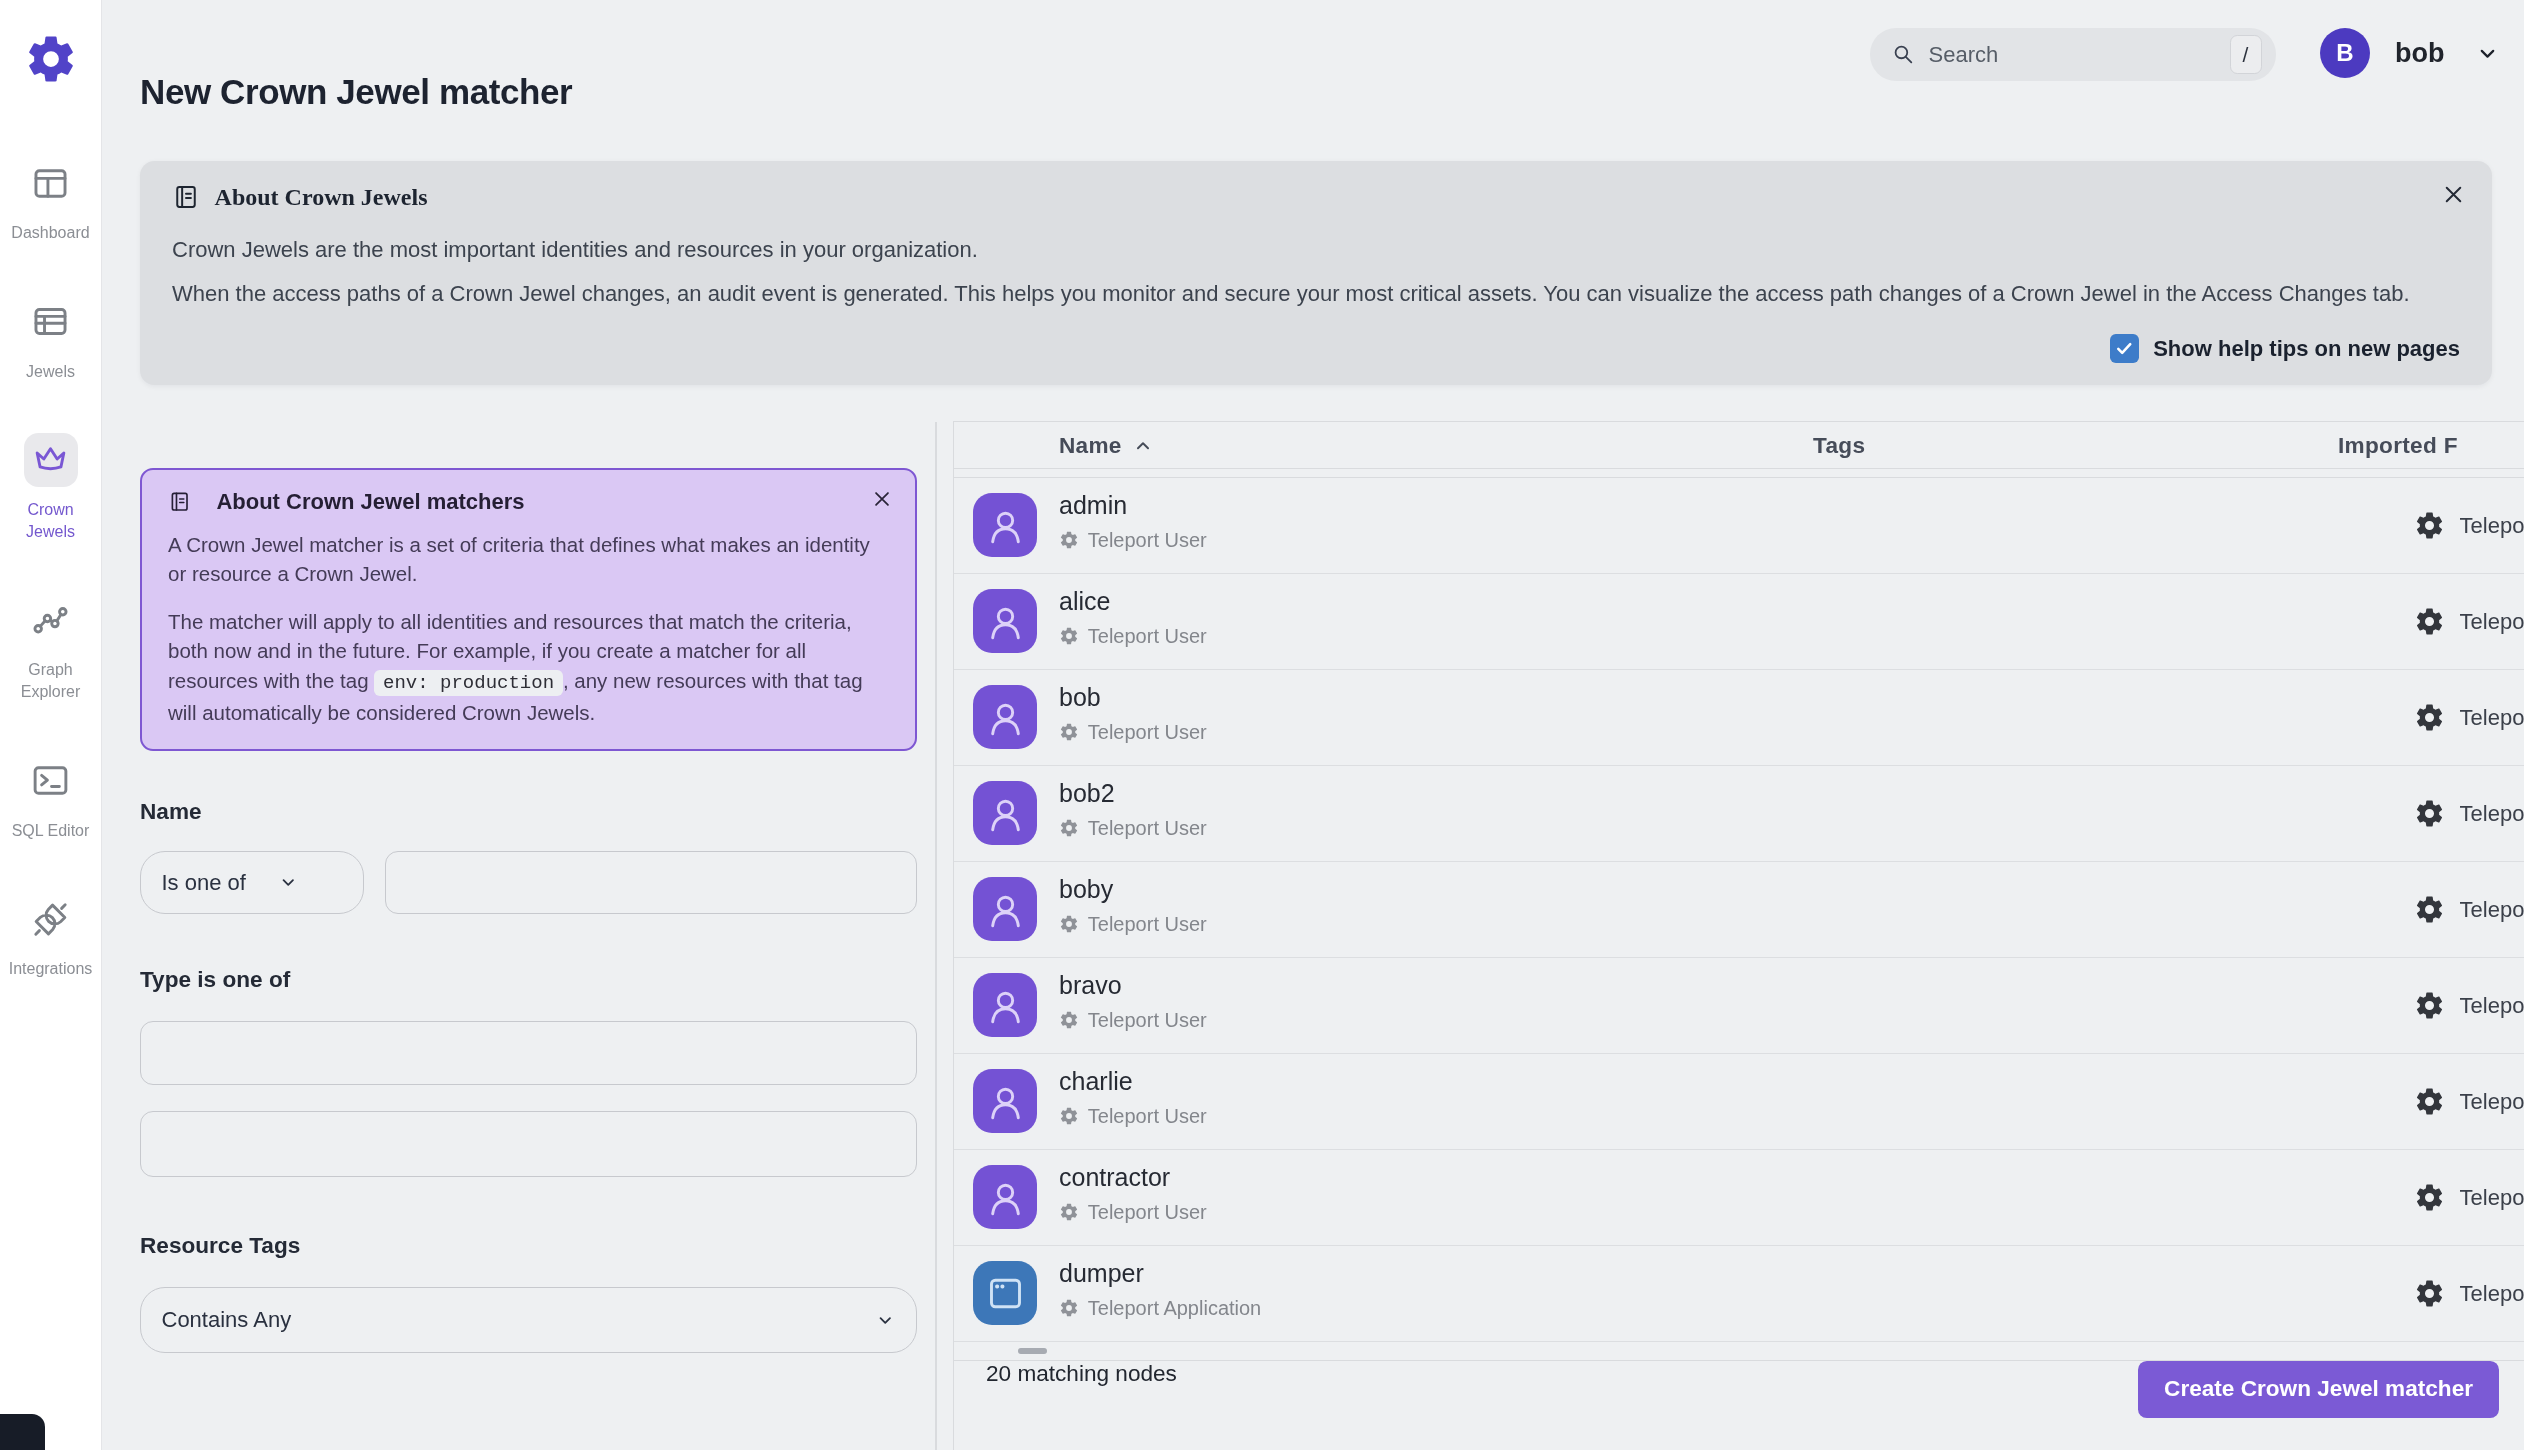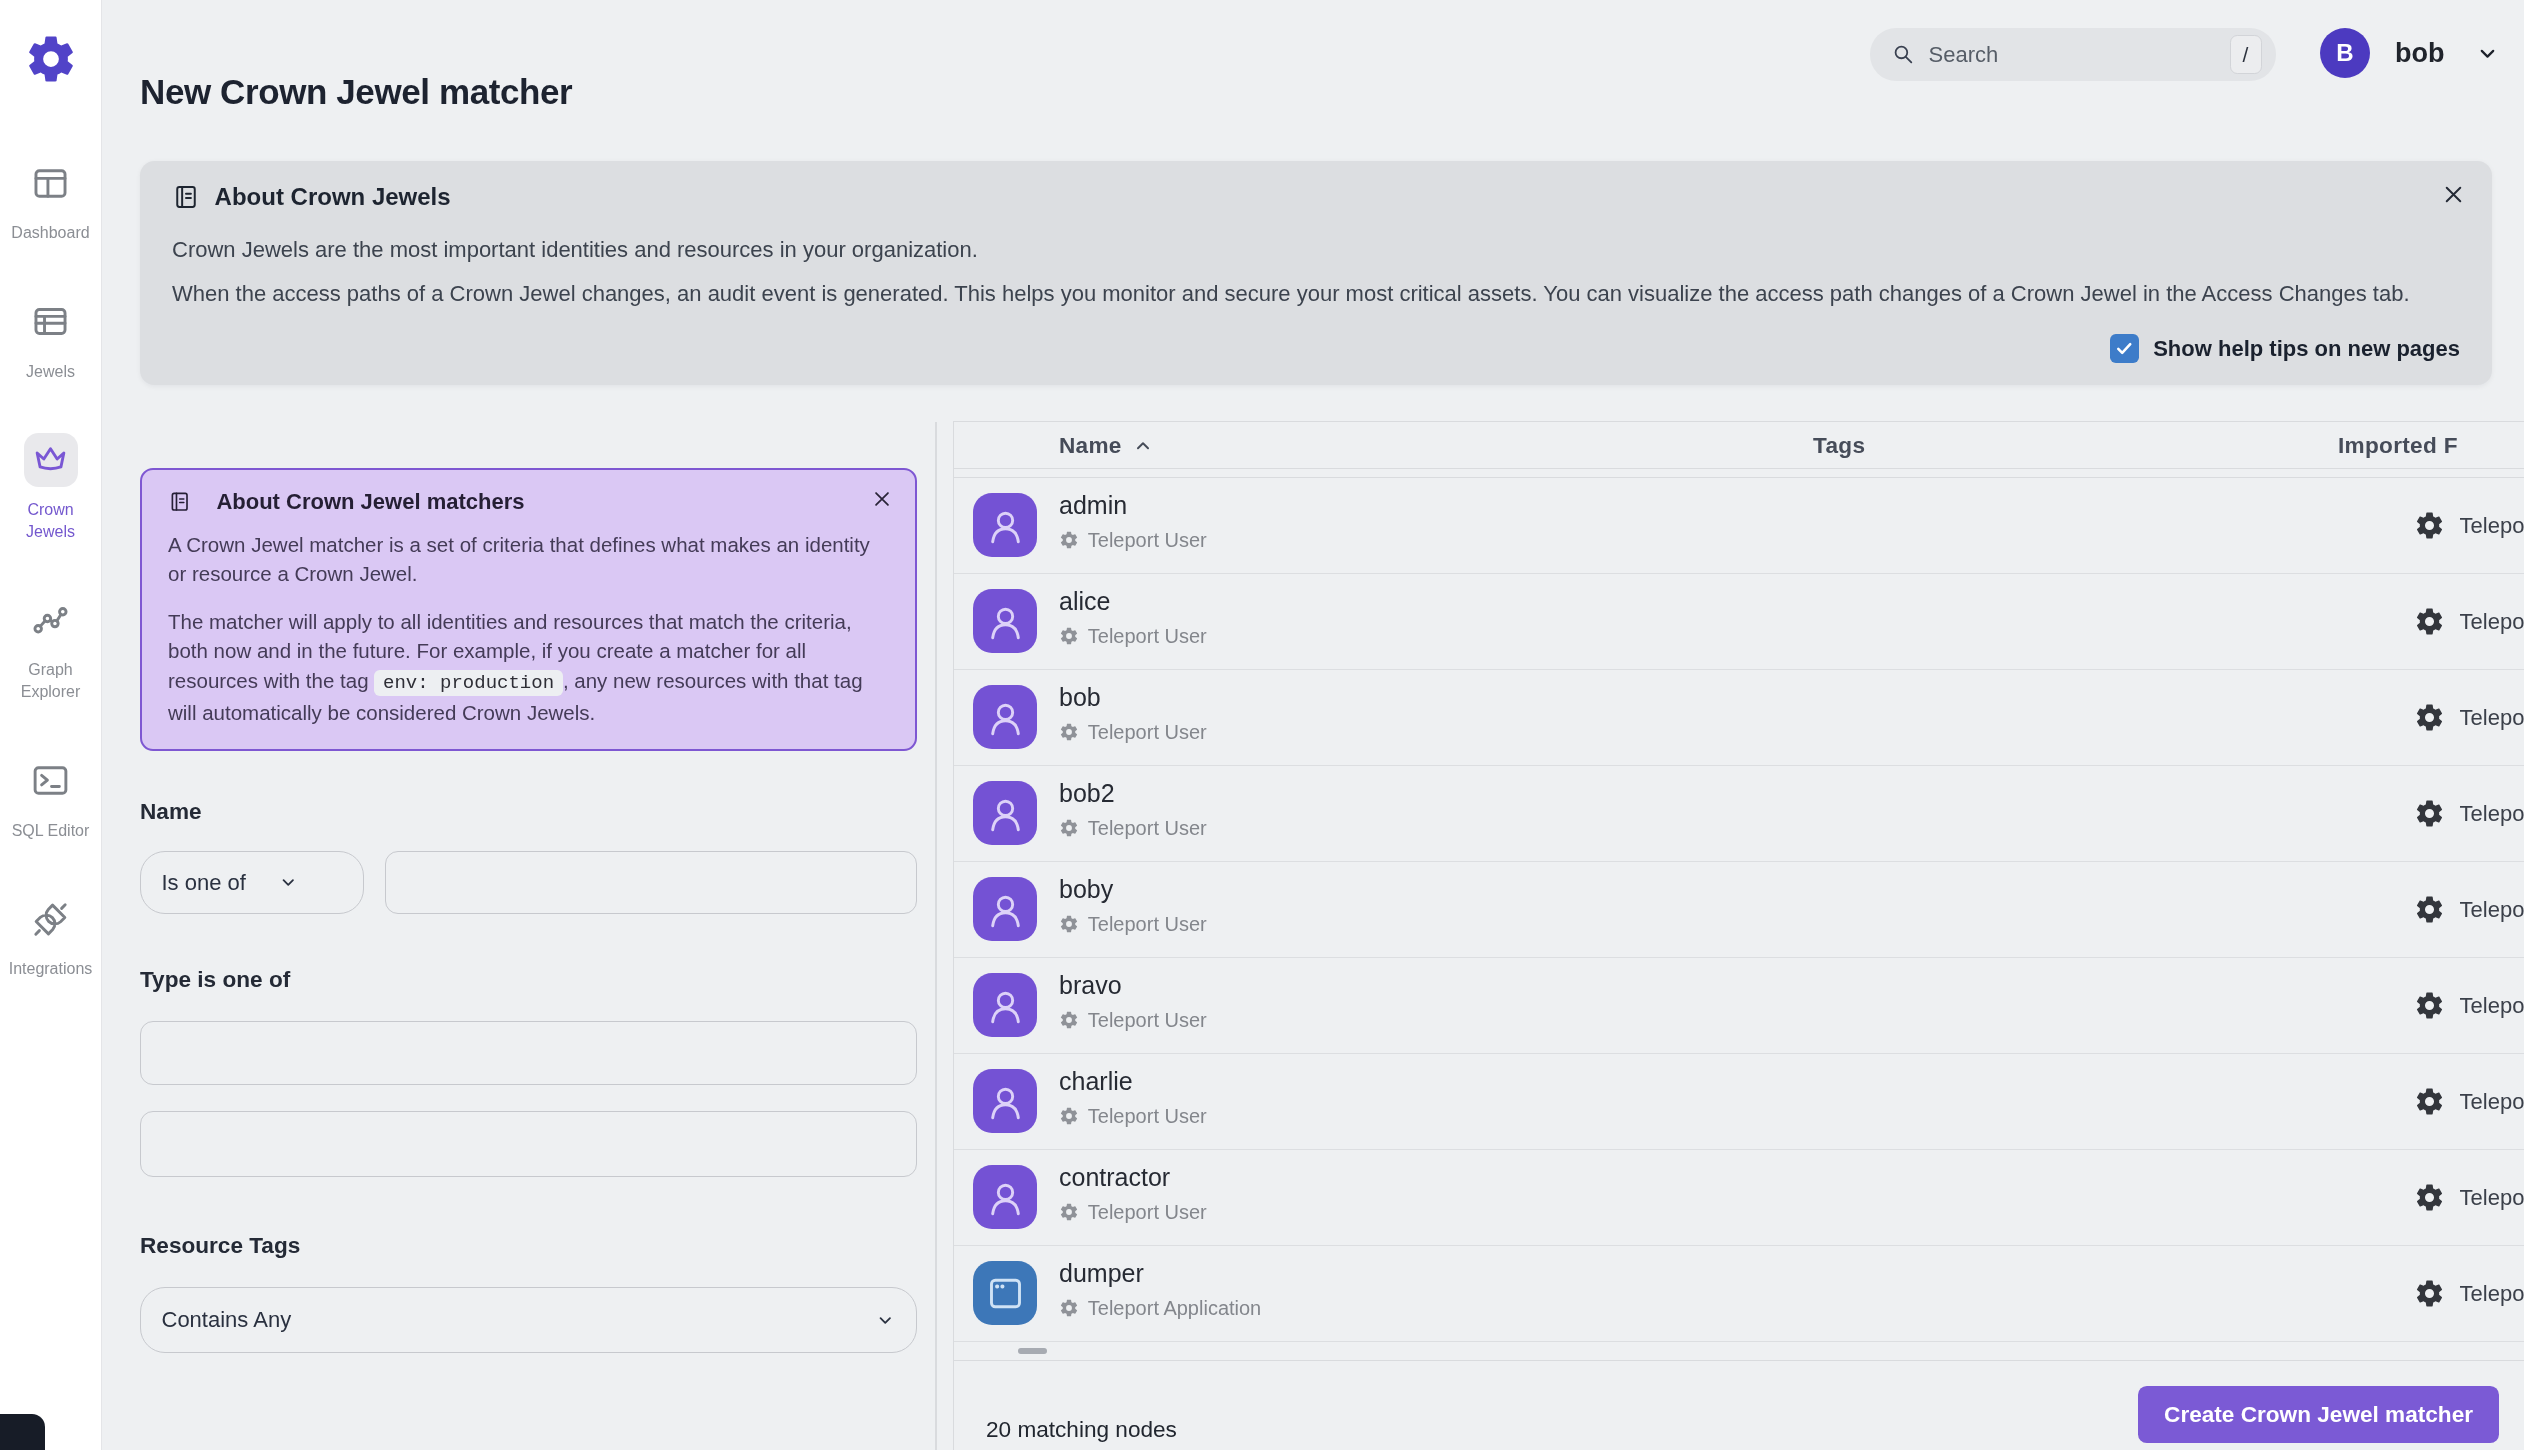--- a/index.html
+++ b/index.html
@@ -61,21 +61,21 @@
   
   .page-title {
     position:absolute; left:140px; top:72px; font-size:35px; font-weight:bold;
     letter-spacing:-0.4px; color:#1d2330;
   }
   .banner {
     position:absolute; left:140px; top:161px; width:2352px; height:224px;
     background:#dcdee1; border-radius:14.6px; padding:22px 29px 20.5px 32px;
     box-shadow:0 1.5px 5.8px rgba(20,25,40,0.05);
   }
-  .banner-head { display:flex; align-items:center; gap:14.6px; }
+  .banner-head { display:flex; align-items:center; gap:14.6px;font-family:Liberation Serif, serif; }
   .banner-head .icon { color:#1e2530; }
   .banner-title { font-size:24px; font-weight:bold; color:#1d2430; }
   .banner-close { position:absolute; right:26px; top:20.5px; color:#242a36; cursor:pointer; }
   .banner p { font-size:22px; color:#3c434e; }
   .banner .p1 { margin-top:26px; }
   .banner .p2 { margin-top:17.5px; }
   .banner-check-row {
     position:absolute; right:32px; bottom:22px;
     display:flex; align-items:center; gap:14.6px;
   }
@@ -151,21 +151,21 @@
   .row-main { position:absolute; left:105px; top:13px; }
   .row-name { font-size:25px; color:#262a33; }
   .row-sub { margin-top:8.8px; display:flex; align-items:center; gap:8.8px; }
   .row-sub .icon { color:#8f9298; }
   .row-type { font-size:20px; color:#83868c; }
   .row-imported { position:absolute; left:1460px; top:0; height:96px; display:flex; align-items:center; gap:14.6px; white-space:nowrap; }
   .row-imported .icon { color:#33363c; }
   .row-imported-text { font-size:22px; color:#3b404a; }
   .t-scroll { position:relative; height:19px; border-bottom:1.5px solid #d9dbde; flex:none; }
   .t-thumb { position:absolute; left:64px; top:6.6px; width:29px; height:5.8px; border-radius:2.9px; background:#a7abb2; cursor:pointer; }
-  .t-footer { flex:1; display:flex; align-items:flex-end; padding:0 26px 8px 32px; }
+  .t-footer { flex:1; display:flex; align-items:flex-start; padding:0 26px 8px 32px; }
   .footer-count { font-size:22.6px; color:#21262f; }
   .create-btn {
     margin-left:auto; height:57px; padding:0 26px; background:#7b5ad5; color:#fff;
     border:none; border-radius:8.8px; font-family:inherit; font-size:22.6px; font-weight:bold; cursor:pointer;
   }
 </style>
 </head>
 <body>
 
 <aside class="sidebar">

